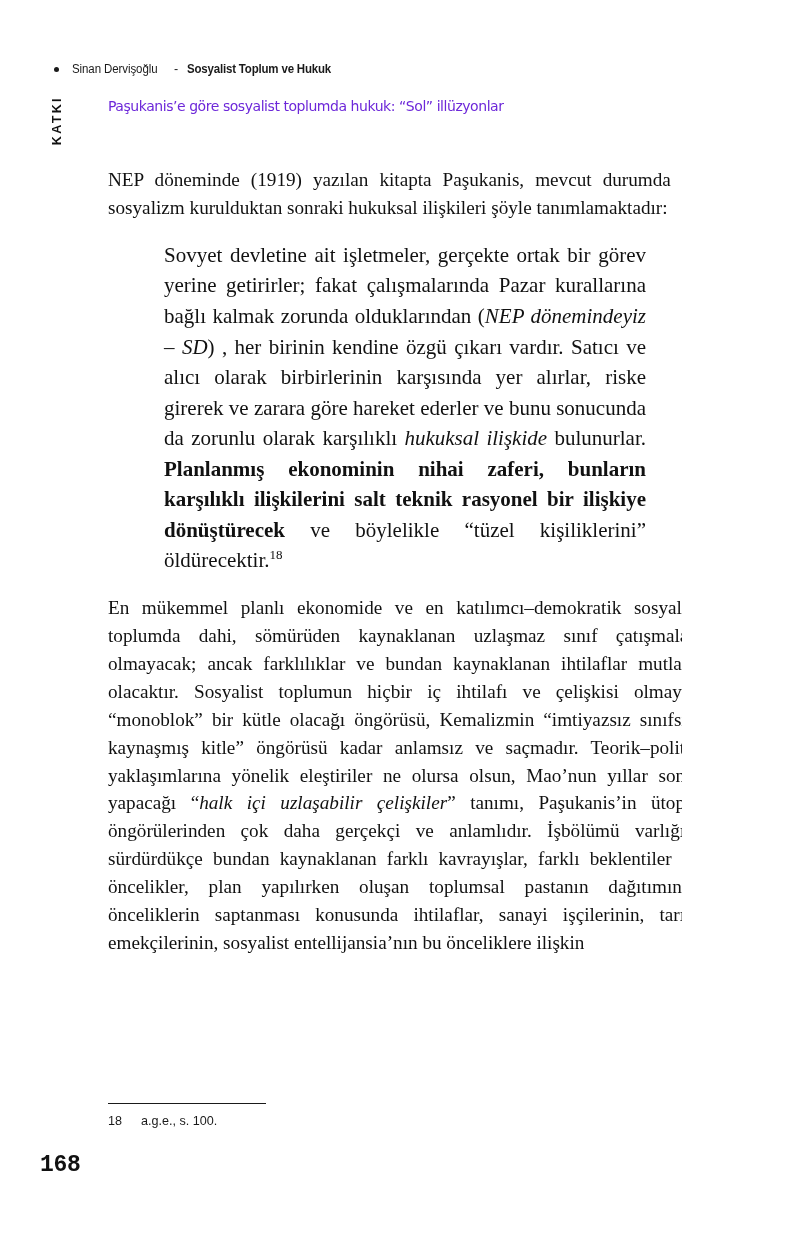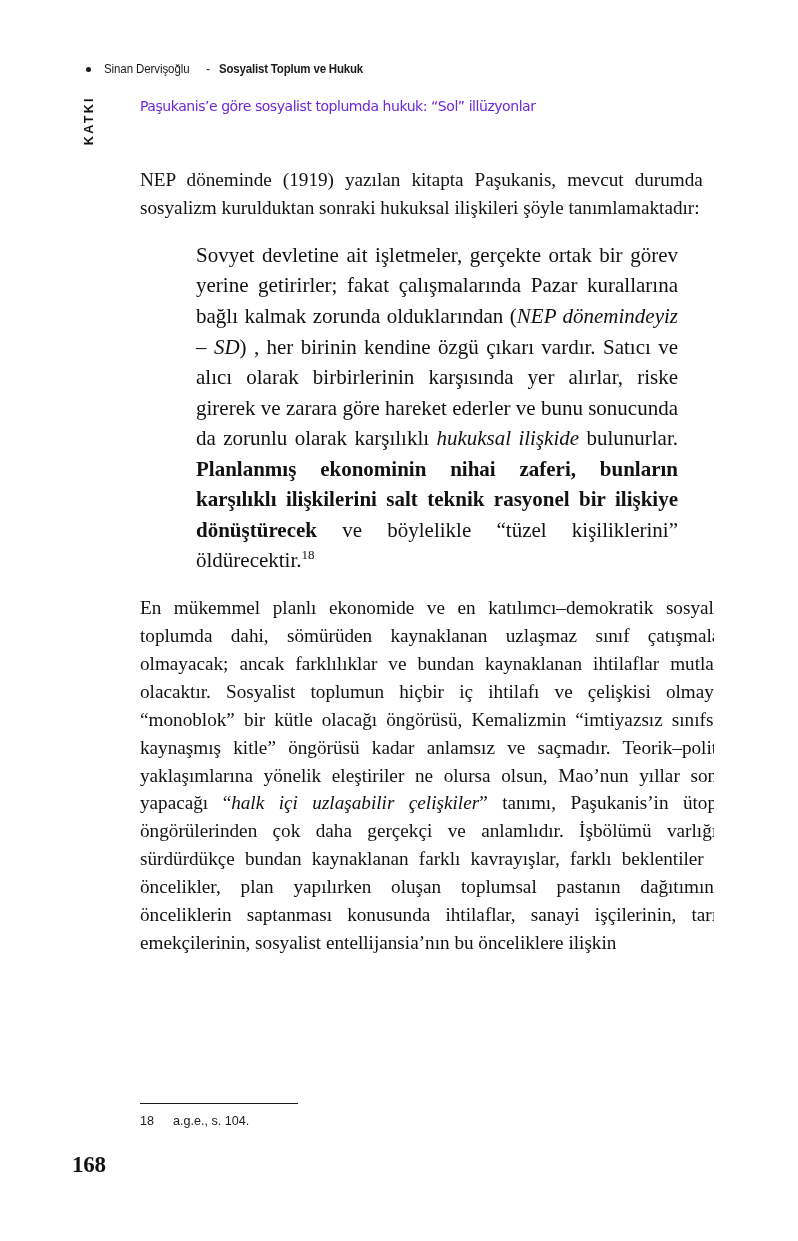--- a/index.html
+++ b/index.html
@@ -7,21 +7,20 @@
     padding: 0;
     background: #ffffff;
   }
   .page {
     position: relative;
     width: 682px;
     height: 1241px;
     background: #ffffff;
     overflow: hidden;
     color: #111111;
-    margin-left: 32px;
   }
 
   
   .running-head {
     position: absolute;
     left: 54px;
     top: 62px;
     display: flex;
     align-items: center;
     gap: 8px;
@@ -158,21 +157,21 @@
     width: 33px;
     flex: 0 0 33px;
   }
   .footnote-text { flex: 1 1 auto; }
 
   
   .folio {
     position: absolute;
     left: 40px;
     top: 1152px;
-    font-family: Liberation Serif, serif;
+    font-family: Liberation Mono, monospace;
     font-weight: 700;
     font-size: 23px;
     letter-spacing: -0.3px;
     color: #111111;
   }
 </style>
 </head>
 <body>
 
 <div class="page">
@@ -200,19 +199,19 @@
 
 
     <p class="body"><span>En mükemmel planlı ekonomide ve en katılımcı–demokratik sosyalist toplumda dahi, sömürüden kaynaklanan uzlaşmaz sınıf çatışmaları olmayacak; ancak farklılıklar ve bundan kaynaklanan ihtilaflar mutlaka olacaktır. Sosyalist toplumun hiçbir iç ihtilafı ve çelişkisi olmayan “monoblok” bir kütle olacağı öngörüsü, Kemalizmin “imtiyazsız sınıfsız, kaynaşmış kitle” öngörüsü kadar anlamsız ve saçmadır. Teorik–politik yaklaşımlarına yönelik eleştiriler ne olursa olsun, Mao’nun yıllar sonra yapacağı “</span><span class="it">halk içi uzlaşabilir çelişkiler</span><span>” tanımı, Paşukanis’in ütopik öngörülerinden çok daha gerçekçi ve anlamlıdır. İşbölümü varlığını sürdürdükçe bundan kaynaklanan farklı kavrayışlar, farklı beklentiler ve öncelikler, plan yapılırken oluşan toplumsal pastanın dağıtımında önceliklerin saptanması konusunda ihtilaflar, sanayi işçilerinin, tarım emekçilerinin, sosyalist entellijansia’nın bu önceliklere ilişkin</span></p>
 
   </div>
 
   <div class="footnote-area">
     <div class="footnote-rule"></div>
     <div class="footnote-item">
       <span class="footnote-num">18</span>
-      <span class="footnote-text">a.g.e., s. 104.</span>
+      <span class="footnote-text">a.g.e., s. 100.</span>
     </div>
   </div>
 
   <div class="folio">168</div>
 
 </div>
 
 </body></html>

